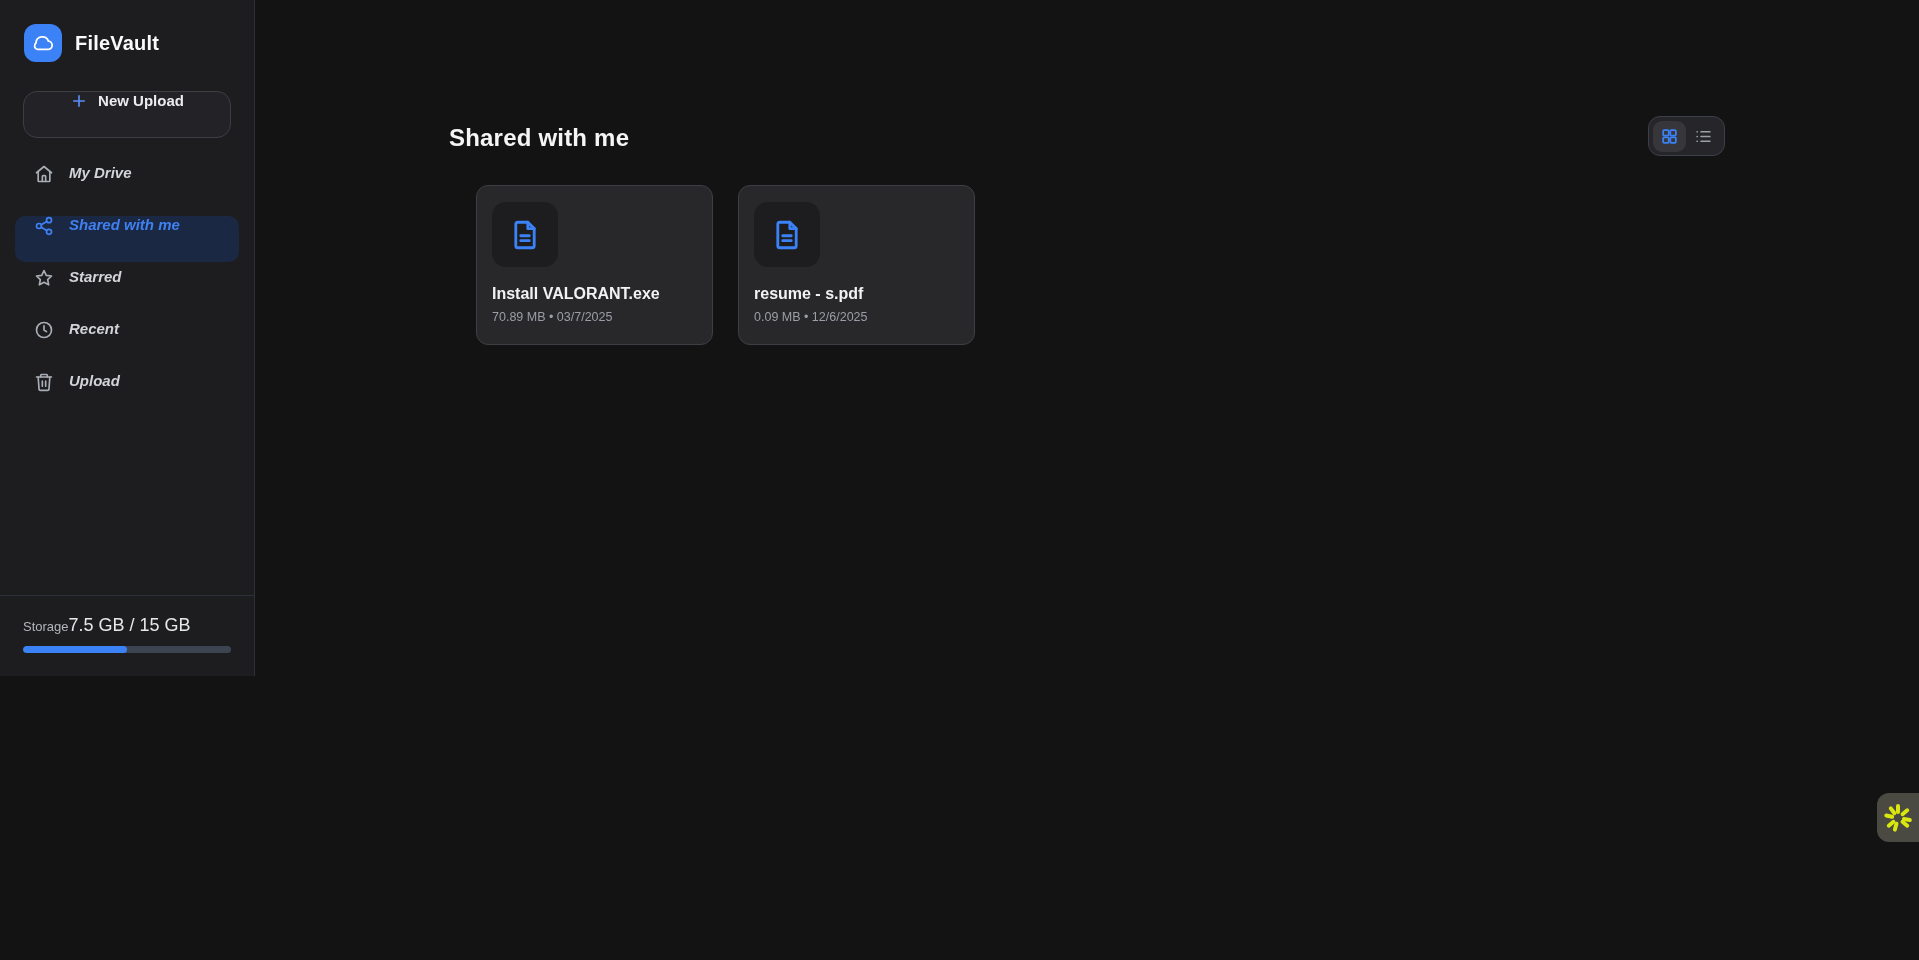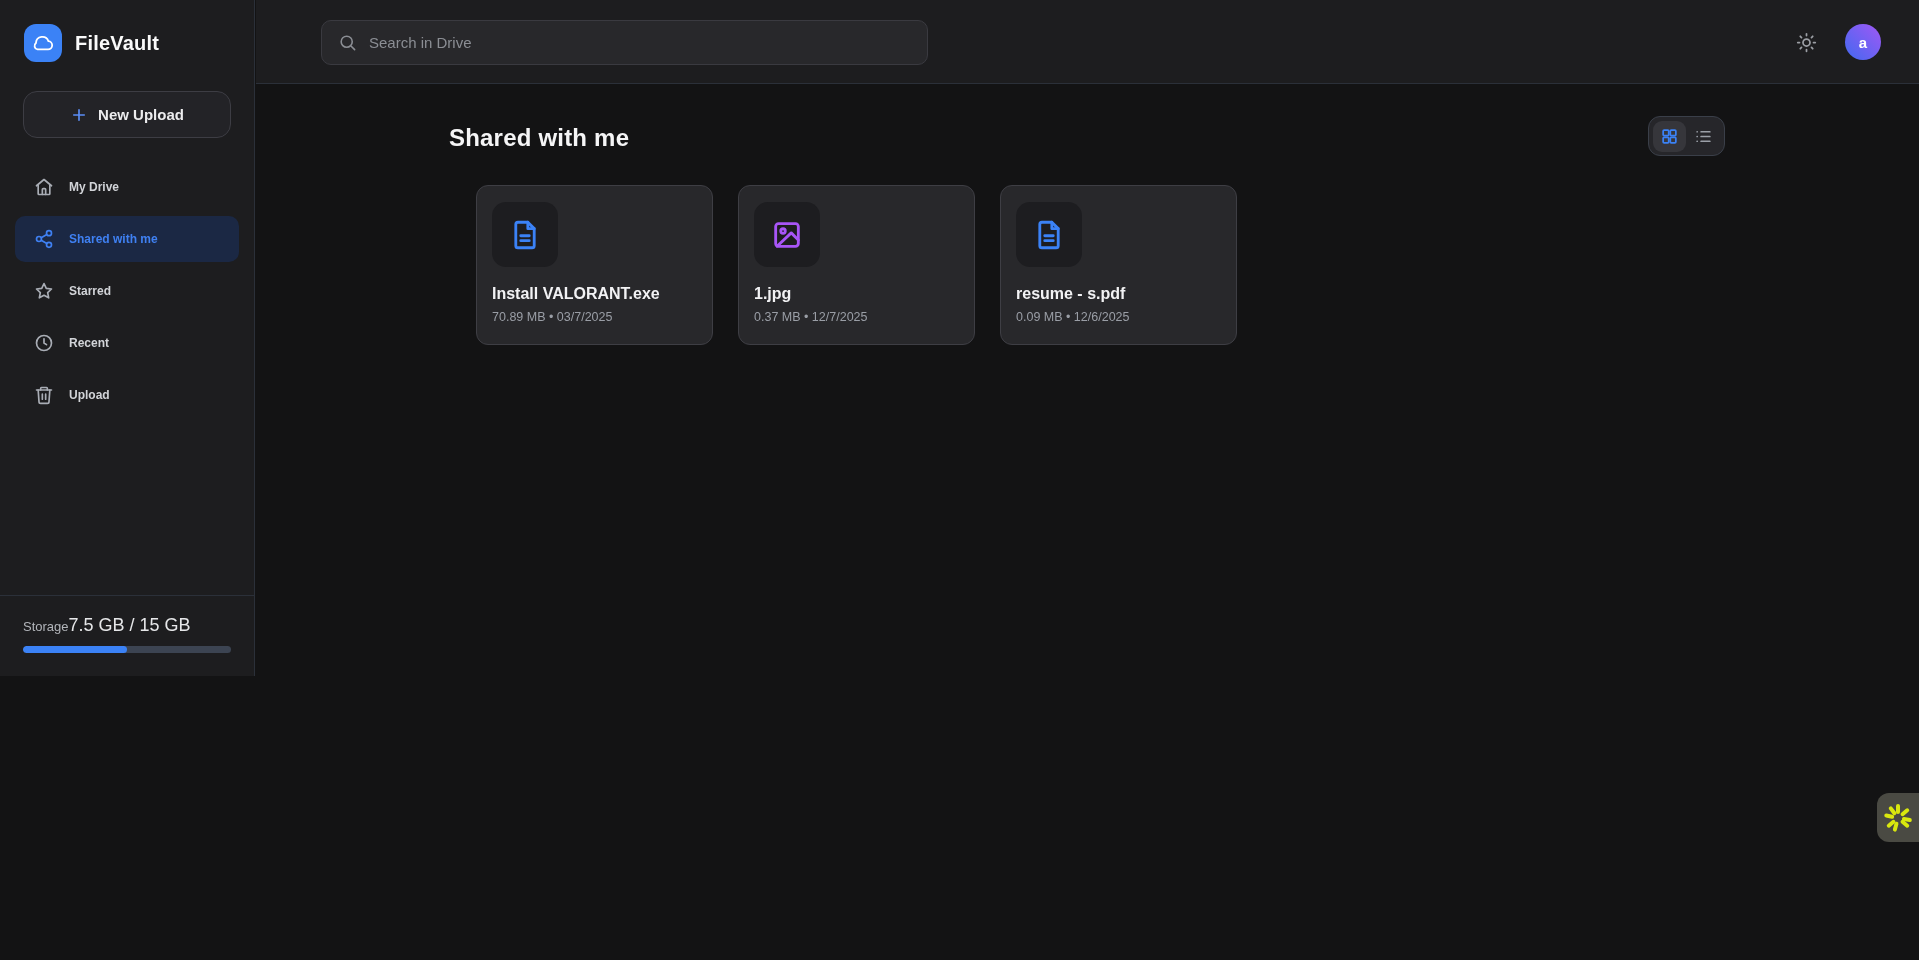--- a/index.html
+++ b/index.html
@@ -30,32 +30,32 @@
     flex: 0 0 auto;
   }
   .logo-badge svg { stroke: #ffffff; }
   .logo-text { font-size: 20px; font-weight: 700; color: #fafafa; letter-spacing: .2px; }
 
   .upload-btn {
     position: absolute; left: 23px; top: 91px; width: 208px; height: 47px;
     border-radius: 14px;
     background: #232327;
     border: 1px solid #3d3d44;
-    display: flex; align-items: center; justify-content: center; gap: 10px;
+    display: flex; justify-content: center; gap: 10px;
     cursor: pointer;
     color: #ececee; font-size: 15px; font-weight: 700;
   }
   .upload-btn svg { stroke: #5b8df6; }
 
   .nav { position: absolute; left: 15px; right: 15px; top: 164px; display: flex; flex-direction: column; gap: 6px; }
   .nav-item {
     height: 46px; border-radius: 10px;
-    display: flex; align-items: center; gap: 15px;
+    display: flex; gap: 15px;
     padding-left: 19px; cursor: pointer;
-    color: #d2d4d8; font-size: 12px; font-weight: 700;
+    color: #d2d4d8; font-size: 15px; font-weight: 700; font-style: italic;
   }
   .nav-item svg { stroke: #a9adb5; flex: 0 0 auto; }
   .nav-item.active { background: #1b2844; color: #3f80f2; }
   .nav-item.active svg { stroke: #3f80f2; }
 
   .storage {
     position: absolute; left: 0; right: 0; bottom: 0;
     border-top: 1px solid #2b3039;
     padding: 19px 23px 23px 23px;
   }
@@ -217,40 +217,20 @@
       <div class="storage-row">
         <span class="storage-label">Storage</span>
         <span class="storage-value">7.5 GB / 15 GB</span>
       </div>
       <div class="storage-track">
         <div class="storage-fill" style="width: 50%;"></div>
       </div>
     </div>
   </aside>
 
-  <header class="header">
-    <div class="search-box">
-      <svg width="19" height="19" viewBox="0 0 24 24" fill="none" stroke-width="2" stroke-linecap="round">
-          <circle cx="11" cy="11" r="7"></circle>
-          <path d="m21 21-4.3-4.3"></path>
-        </svg>
-      <input class="search-input" type="text" placeholder="Search in Drive" style="">
-    </div>
-    <div class="header-right">
-      <button class="theme-btn">
-        <svg width="21" height="21" viewBox="0 0 24 24" fill="none" stroke-width="2" stroke-linecap="round">
-            <circle cx="12" cy="12" r="4"></circle>
-            <path d="M12 2v2M12 20v2M4.9 4.9l1.4 1.4M17.7 17.7l1.4 1.4M2 12h2M20 12h2M4.9 19.1l1.4-1.4M17.7 6.3l1.4-1.4"></path>
-          </svg>
-      </button>
-      <div class="avatar">
-        <span>a</span>
-      </div>
-    </div>
-  </header>
 
   <main class="main">
     <h1 class="page-title">Shared with me</h1>
 
     <div class="view-toggle">
       <button class="view-btn grid active">
         <svg width="19" height="19" viewBox="0 0 24 24" fill="none" stroke-width="2.2" stroke-linejoin="round">
             <rect x="4" y="4" width="7" height="7" rx="1.2"></rect>
             <rect x="13" y="4" width="7" height="7" rx="1.2"></rect>
             <rect x="4" y="13" width="7" height="7" rx="1.2"></rect>
@@ -271,31 +251,20 @@
           <svg width="34" height="34" viewBox="0 0 24 24" fill="none" stroke-width="2" stroke-linecap="round" stroke-linejoin="round">
               <path d="M14 3H7a1.5 1.5 0 0 0-1.5 1.5v15A1.5 1.5 0 0 0 7 21h10a1.5 1.5 0 0 0 1.5-1.5V7.5z"></path>
               <path d="M14 3v4.5h4.5"></path>
               <path d="M9 12.5h6M9 16h6"></path>
             </svg>
         </div>
         <div class="file-name">Install VALORANT.exe</div>
         <div class="file-meta">70.89 MB • 03/7/2025</div>
       </div>
 
-      <div class="file-card">
-        <div class="file-tile img">
-          <svg width="34" height="34" viewBox="0 0 24 24" fill="none" stroke-width="2" stroke-linecap="round" stroke-linejoin="round">
-              <rect x="4" y="4" width="16" height="16" rx="2"></rect>
-              <circle cx="9.2" cy="9.2" r="1.6"></circle>
-              <path d="M20 15.5 15 10.5 5 20"></path>
-            </svg>
-        </div>
-        <div class="file-name">1.jpg</div>
-        <div class="file-meta">0.37 MB • 12/7/2025</div>
-      </div>
 
       <div class="file-card">
         <div class="file-tile doc">
           <svg width="34" height="34" viewBox="0 0 24 24" fill="none" stroke-width="2" stroke-linecap="round" stroke-linejoin="round">
               <path d="M14 3H7a1.5 1.5 0 0 0-1.5 1.5v15A1.5 1.5 0 0 0 7 21h10a1.5 1.5 0 0 0 1.5-1.5V7.5z"></path>
               <path d="M14 3v4.5h4.5"></path>
               <path d="M9 12.5h6M9 16h6"></path>
             </svg>
         </div>
         <div class="file-name">resume - s.pdf</div>

